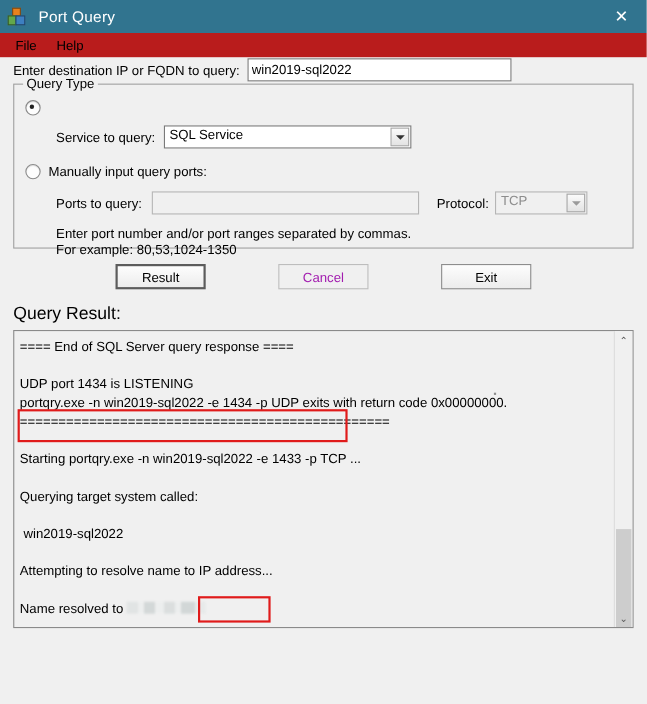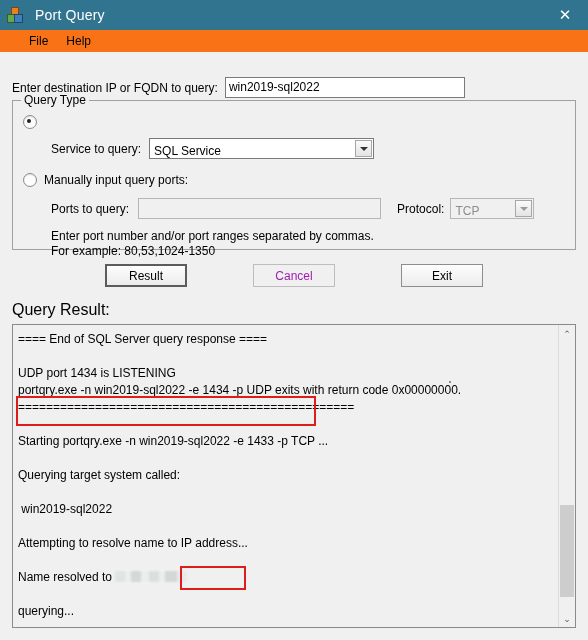--- a/index.html
+++ b/index.html
@@ -56,42 +56,42 @@
     align-items: center;
     justify-content: center;
     color: #ffffff;
     font-size: 15px;
     cursor: default;
   }
 
   
   .menubar {
     height: 22px;
-    background: #f97316;
-    display: flex;
-    align-items: center;
-    padding-left: 20px;
+    background: #b91c1c;
+    display: flex;
+    align-items: center;
+    padding-left: 5px;
     font-size: 12px;
   }
   .menu-item {
     padding: 2px 9px;
     cursor: default;
   }
 
   
   .client {
     position: relative;
     padding: 0 12px;
   }
 
   
   .dest-row {
     display: flex;
     align-items: center;
-    margin-top: 25px;
+    margin-top: 1px;
   }
   .dest-label { font-size: 12px; }
   .textbox {
     border: 1px solid #7a7a7a;
     background: #ffffff;
     height: 21px;
     line-height: 21px;
     padding: 0 3px;
     font-size: 12px;
     box-sizing: border-box;
@@ -152,21 +152,21 @@
   }
   .sub-label { font-size: 12px; }
 
   .combo {
     position: relative;
     border: 1px solid #7a7a7a;
     background: #ffffff;
     height: 21px;
     box-sizing: border-box;
     display: flex;
-    align-items: flex-end;
+    align-items: flex-start;
     font-size: 12px;
     padding-left: 4px;
   }
   .combo .arrowbtn {
     position: absolute;
     right: 1px; top: 1px;
     width: 17px;
     height: 17px;
     background: linear-gradient(#fbfbfb, #e3e3e3);
     border: 1px solid #a6a6a6;
@@ -241,21 +241,21 @@
 
   
   .result-label {
     margin-top: 14px;
     font-size: 16px;
   }
   .result-box {
     margin-top: 5px;
     border: 1px solid #8a8a8a;
     background: #f0f0f0;
-    height: 304px;
+    height: 271px;
     position: relative;
     box-sizing: border-box;
     overflow: hidden;
   }
   .result-inner {
     position: absolute;
     left: 0; top: 0; right: 17px; bottom: 0;
     padding: 6px 5px 0 5px;
     font-size: 12px;
     line-height: 17px;

